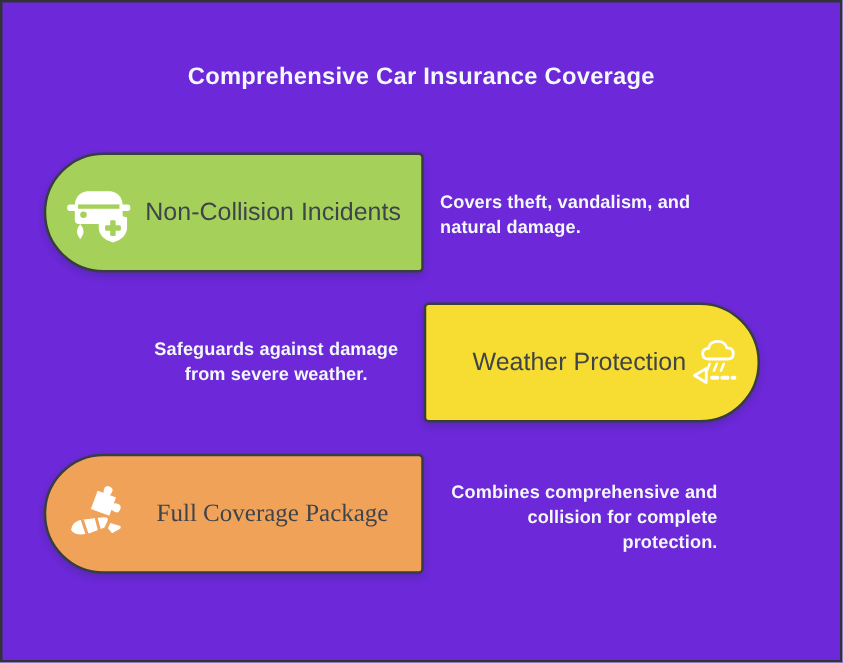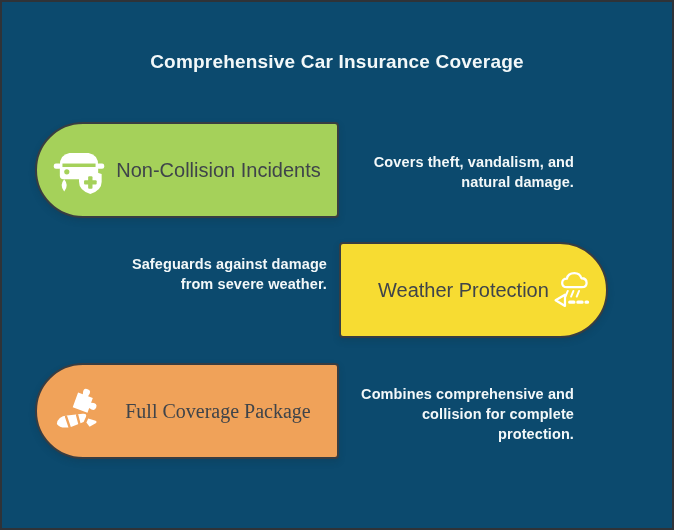--- a/index.html
+++ b/index.html
@@ -45,27 +45,27 @@
   #pill-2 .pill-label{ padding-left:8px; }
   #pill-3 .pill-label{ padding-right:6px; }
   .desc{
     position:absolute;
     font-size:14.5px;
     line-height:20px;
     font-weight:600;
     letter-spacing:.1px;
   }
   #desc-1{ left:350px; top:150px; width:222px; text-align:left; }
-  #desc-2{ left:113px; top:252px; width:212px; text-align:right; }
+  #desc-2{ left:113px; top:268px; width:212px; text-align:center; }
   #desc-3{ left:350px; top:382px; width:222px; text-align:right; }
 </style>
 </head>
 <body>
 
-<div class="canvas" style="background: #0c4a6e; border-color: rgb(47, 51, 56);">
+<div class="canvas" style="background: #6d28d9; border-color: rgb(47, 51, 56);">
 
   <div class="title" style="color: rgb(243, 248, 249);">Comprehensive Car Insurance Coverage</div>
 
   <div id="pill-1" class="pill round-left" style="background: rgb(165, 209, 90); --pill: #a5d15a; border-color: rgb(56, 61, 66);">
     <span class="icon-box">
       <svg width="54" height="49" viewBox="0 0 62 56">
         <g fill="#ffffff">
           <rect x="2" y="20" width="9" height="6" rx="2.5"></rect>
           <rect x="51" y="20" width="9" height="6" rx="2.5"></rect>
           <path d="M9 34 V22 Q9 10 20 8 H42 Q53 10 53 22 V34 Q53 38 49 38 H13 Q9 38 9 34 Z"></path>
@@ -73,21 +73,21 @@
         <rect x="12" y="20" width="38" height="4" fill="var(--pill)"></rect>
         <circle cx="17" cy="29.5" r="3" fill="var(--pill)"></circle>
         <path d="M14 52 Q8 45 14 38 Q20 45 14 52 Z" fill="#ffffff"></path>
         <path d="M44 28 L57 32 V41 Q57 51 44 55 Q31 51 31 41 V32 Z" fill="#ffffff"></path>
         <rect x="41.5" y="34.5" width="5" height="14.5" rx="1.2" fill="var(--pill)"></rect>
         <rect x="36.8" y="39.2" width="14.5" height="5" rx="1.2" fill="var(--pill)"></rect>
       </svg>
     </span>
     <span class="pill-label" style="color: rgb(63, 68, 74);">Non-Collision Incidents</span>
   </div>
-  <div id="desc-1" class="desc" style="color: rgb(243, 248, 249); text-align: right;">Covers theft, vandalism, and natural damage.</div>
+  <div id="desc-1" class="desc" style="color: rgb(243, 248, 249);">Covers theft, vandalism, and natural damage.</div>
 
   <div id="desc-2" class="desc" style="color: rgb(243, 248, 249);">Safeguards against damage from severe weather.</div>
   <div id="pill-2" class="pill round-right" style="background: rgb(247, 220, 50); --pill: #f7dc32; border-color: rgb(56, 61, 66);">
     <span class="pill-label" style="color: rgb(63, 68, 74);">Weather Protection</span>
     <span class="icon-box">
       <svg width="47" height="44" viewBox="0 0 50 46">
         <g fill="none" stroke="#ffffff" stroke-width="2.4" stroke-linecap="round" stroke-linejoin="round">
           <path d="M19 20 q-5 0 -5 -4.5 q0 -4.5 5 -4.5 q1 -6 8 -6 q6 0 7.5 5.5 q5.5 0 5.5 5 q0 4.5 -5 4.5 z"></path>
           <path d="M20 24 l-2.5 6 M26 24 l-2.5 6 M32 24 l-2.5 6" stroke-width="2.1"></path>
           <path d="M7 34 L17 28 V40 Z"></path>

